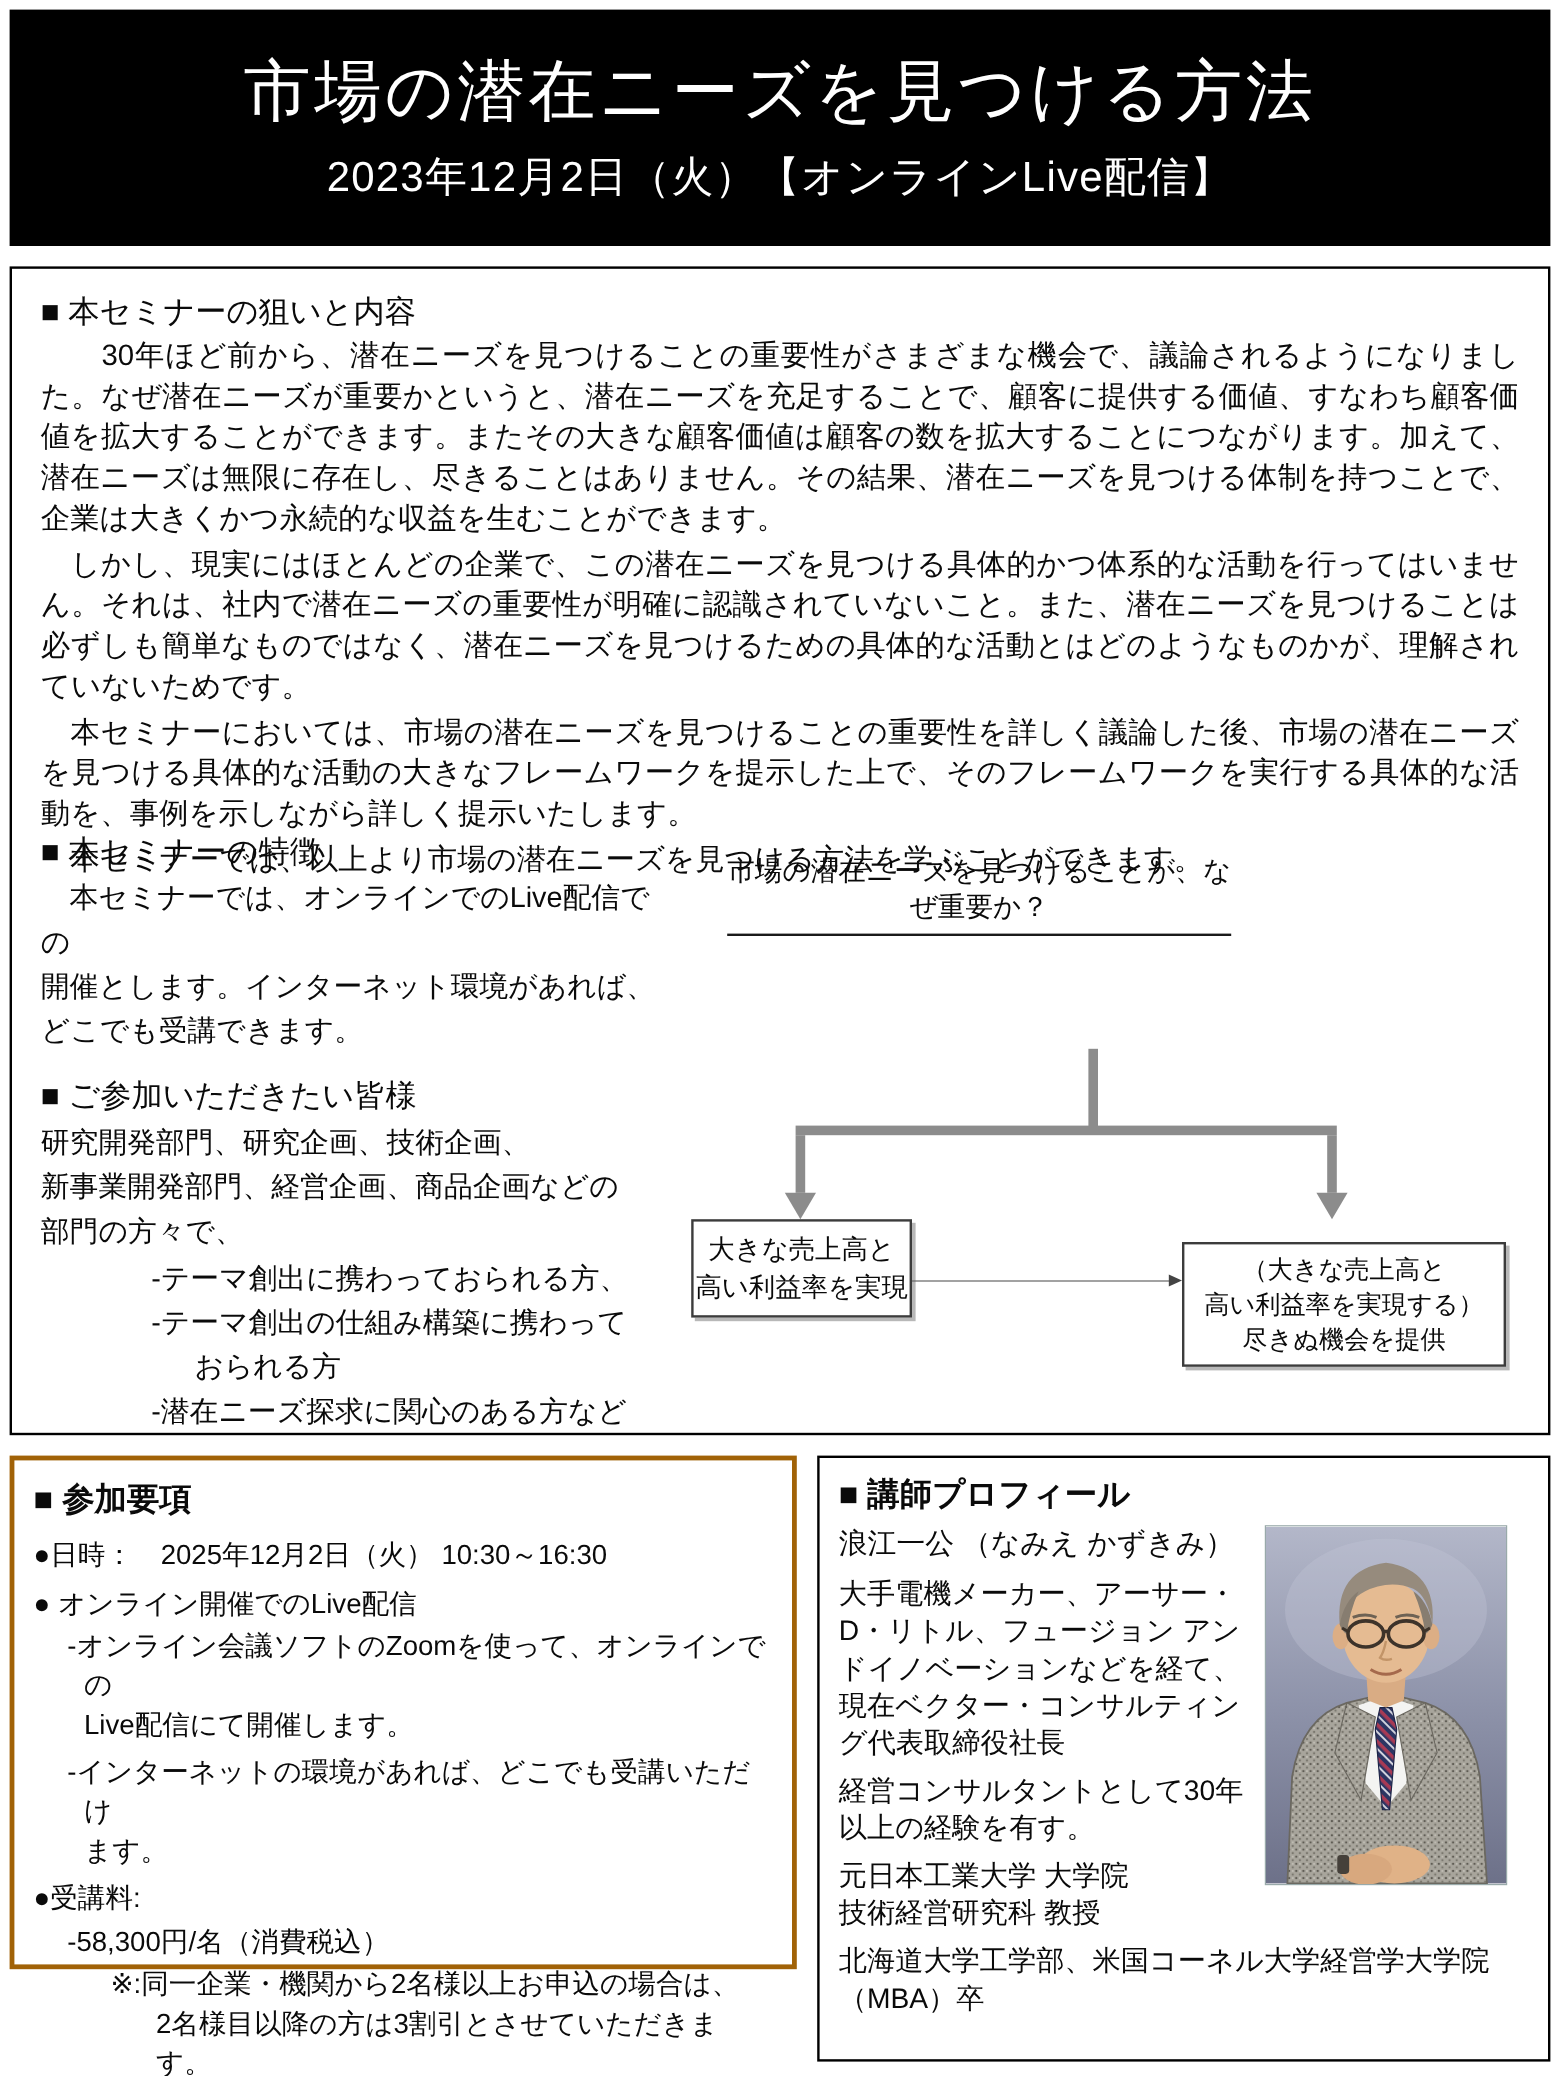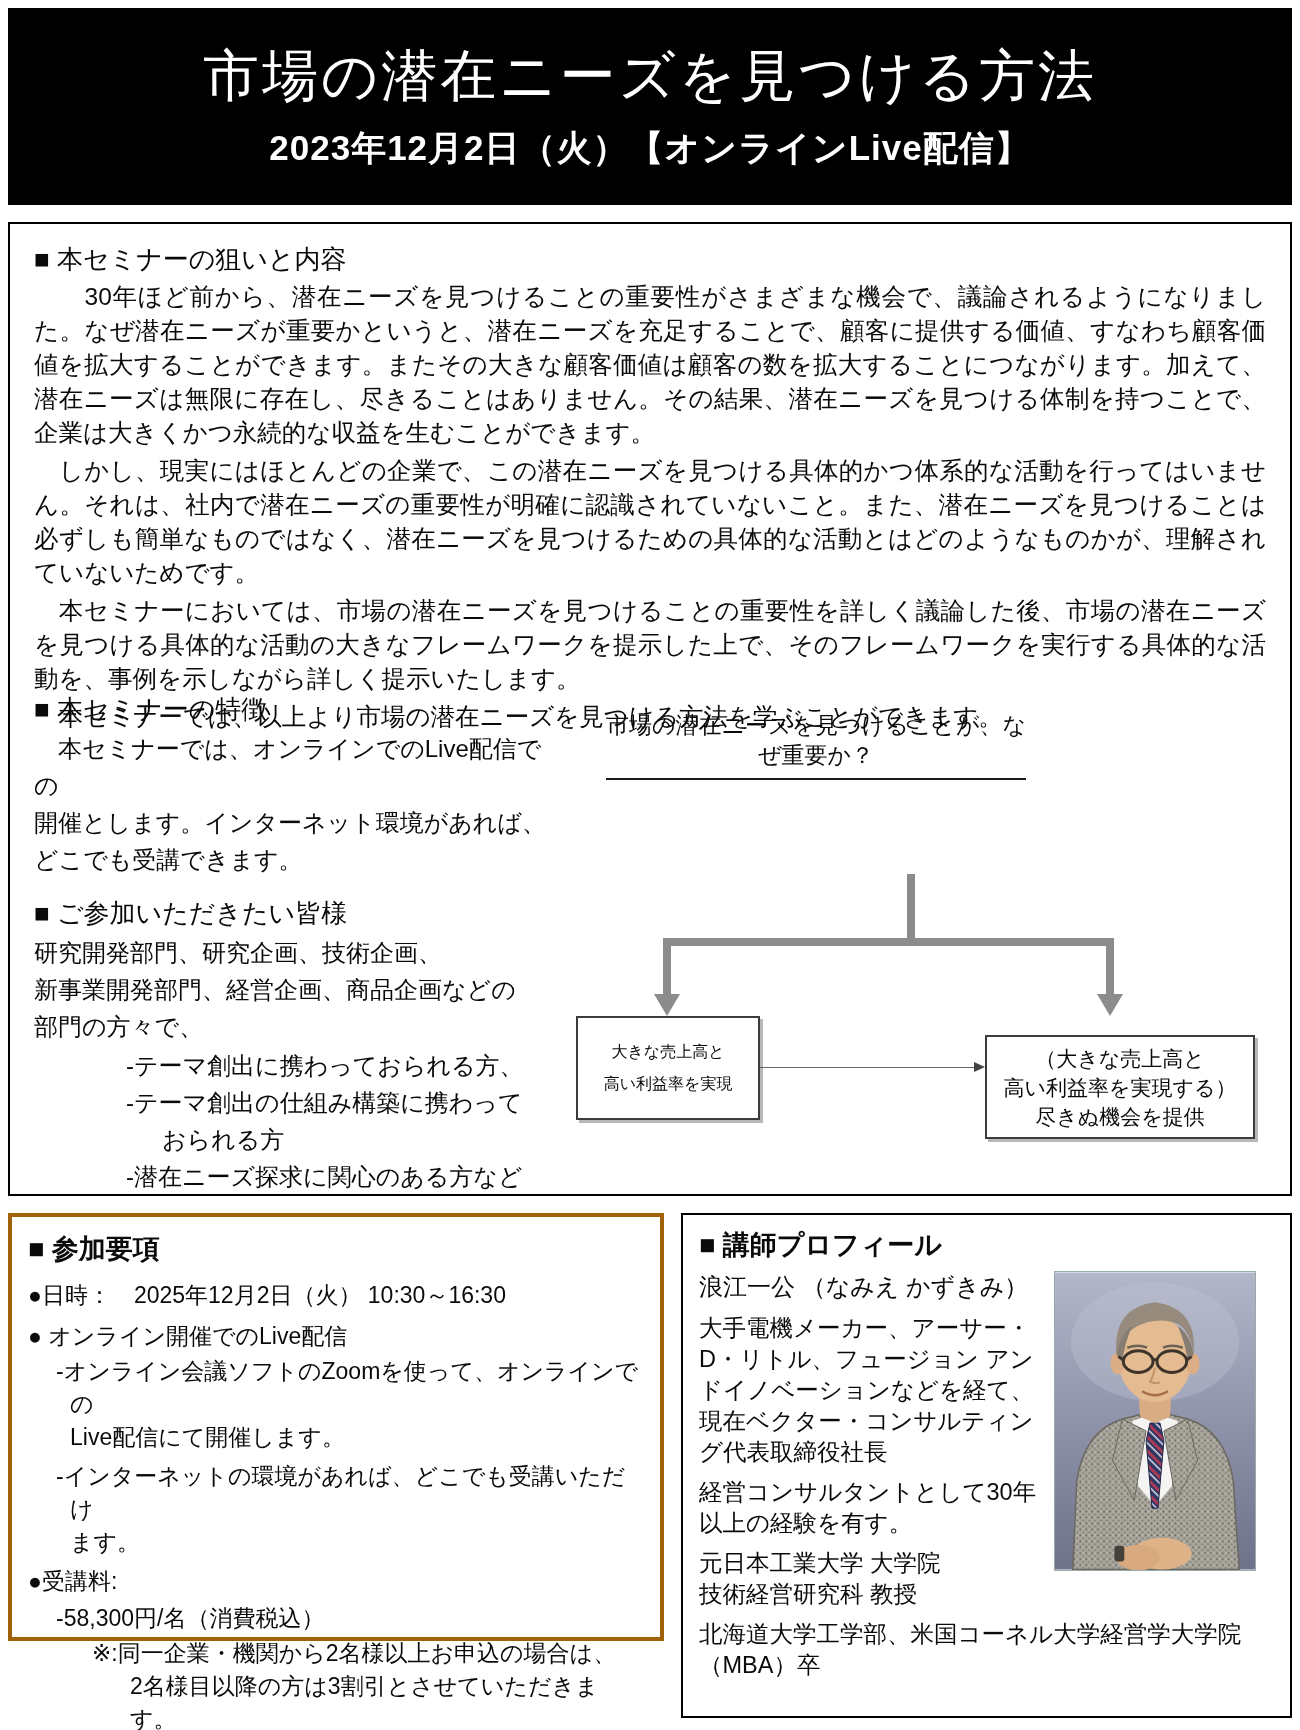--- a/index.html
+++ b/index.html
@@ -3,42 +3,42 @@
 <meta charset="utf-8">
 <style>
   html,body{margin:0;padding:0;background:#e8e8e8;}
   .page{position:relative;width:1300px;height:1730px;background:#ffffff;
         font-family:"Liberation Sans","DejaVu Sans",sans-serif;color:#0a0a0a;overflow:hidden;}
 
   
   .header-band{position:absolute;left:8px;top:8px;width:1284px;height:197px;background:#000;
                display:flex;flex-direction:column;align-items:center;justify-content:center;gap:26px;}
   .header-title{color:#fff;font-size:56px;font-weight:normal;letter-spacing:3px;line-height:1;}
-  .header-sub{color:#fff;font-size:35px;font-weight:bold;letter-spacing:1px;line-height:1;}
+  .header-sub{color:#fff;font-size:35px;font-weight:normal;letter-spacing:1px;line-height:1;}
 
   
   .main-box{position:absolute;left:8px;top:222px;width:1284px;height:974px;border:2px solid #000;
             box-sizing:border-box;padding:20px 24px 0 24px;}
   .sec-h{font-size:26px;font-weight:normal;line-height:30px;margin:0 0 6px 0;}
   .body-p{font-size:24.5px;line-height:34px;margin:0 0 4px 0;text-align:justify;}
 
   .left-col{position:absolute;left:24px;top:470px;width:515px;}
   .preline{white-space:pre-line;}
   .col-p{font-size:24px;line-height:37px;margin:0 0 20px 0;}
   .plist{margin:2px 0 0 0;}
   .plist-item{font-size:24px;line-height:37px;padding-left:104px;text-indent:-12px;}
 
   
   .diagram{position:absolute;left:0;top:0;width:100%;height:100%;pointer-events:none;}
   .dg-title{position:absolute;left:596px;top:486px;width:420px;text-align:center;
             font-size:23px;line-height:30px;padding-bottom:8px;border-bottom:2px solid #1a1a1a;}
   .dg-node{position:absolute;background:#fff;border:2px solid #3c3c3c;box-shadow:3px 3px 0 #b8b8b8;
            display:flex;align-items:center;justify-content:center;text-align:center;box-sizing:border-box;}
   .dg-top{left:775px;top:572px;width:252px;height:78px;font-size:24px;line-height:32px;}
-  .dg-left{left:566px;top:792px;width:184px;height:104px;font-size:16px;line-height:32px;}
+  .dg-left{left:566px;top:792px;width:184px;height:82px;font-size:22px;line-height:32px;}
   .dg-right{left:975px;top:811px;width:270px;height:104px;font-size:21px;line-height:29px;}
   .dg-drop{position:absolute;left:897px;top:650px;width:8px;height:66px;background:#8c8c8c;}
   .dg-bar{position:absolute;left:653px;top:714px;width:451px;height:8px;background:#8c8c8c;}
   .dg-shaft-l{position:absolute;left:653px;top:722px;width:8px;height:48px;background:#8c8c8c;}
   .dg-shaft-r{position:absolute;left:1096px;top:722px;width:8px;height:48px;background:#8c8c8c;}
   .dg-head{position:absolute;width:0;height:0;border-left:13px solid transparent;
            border-right:13px solid transparent;border-top:22px solid #8c8c8c;top:770px;}
   .dg-head-l{left:644px;} .dg-head-r{left:1087px;}
   .dg-thin{position:absolute;left:750px;top:843px;width:216px;height:0;border-top:1.5px solid #666;}
   .dg-thin-head{position:absolute;left:964px;top:838px;width:0;height:0;

